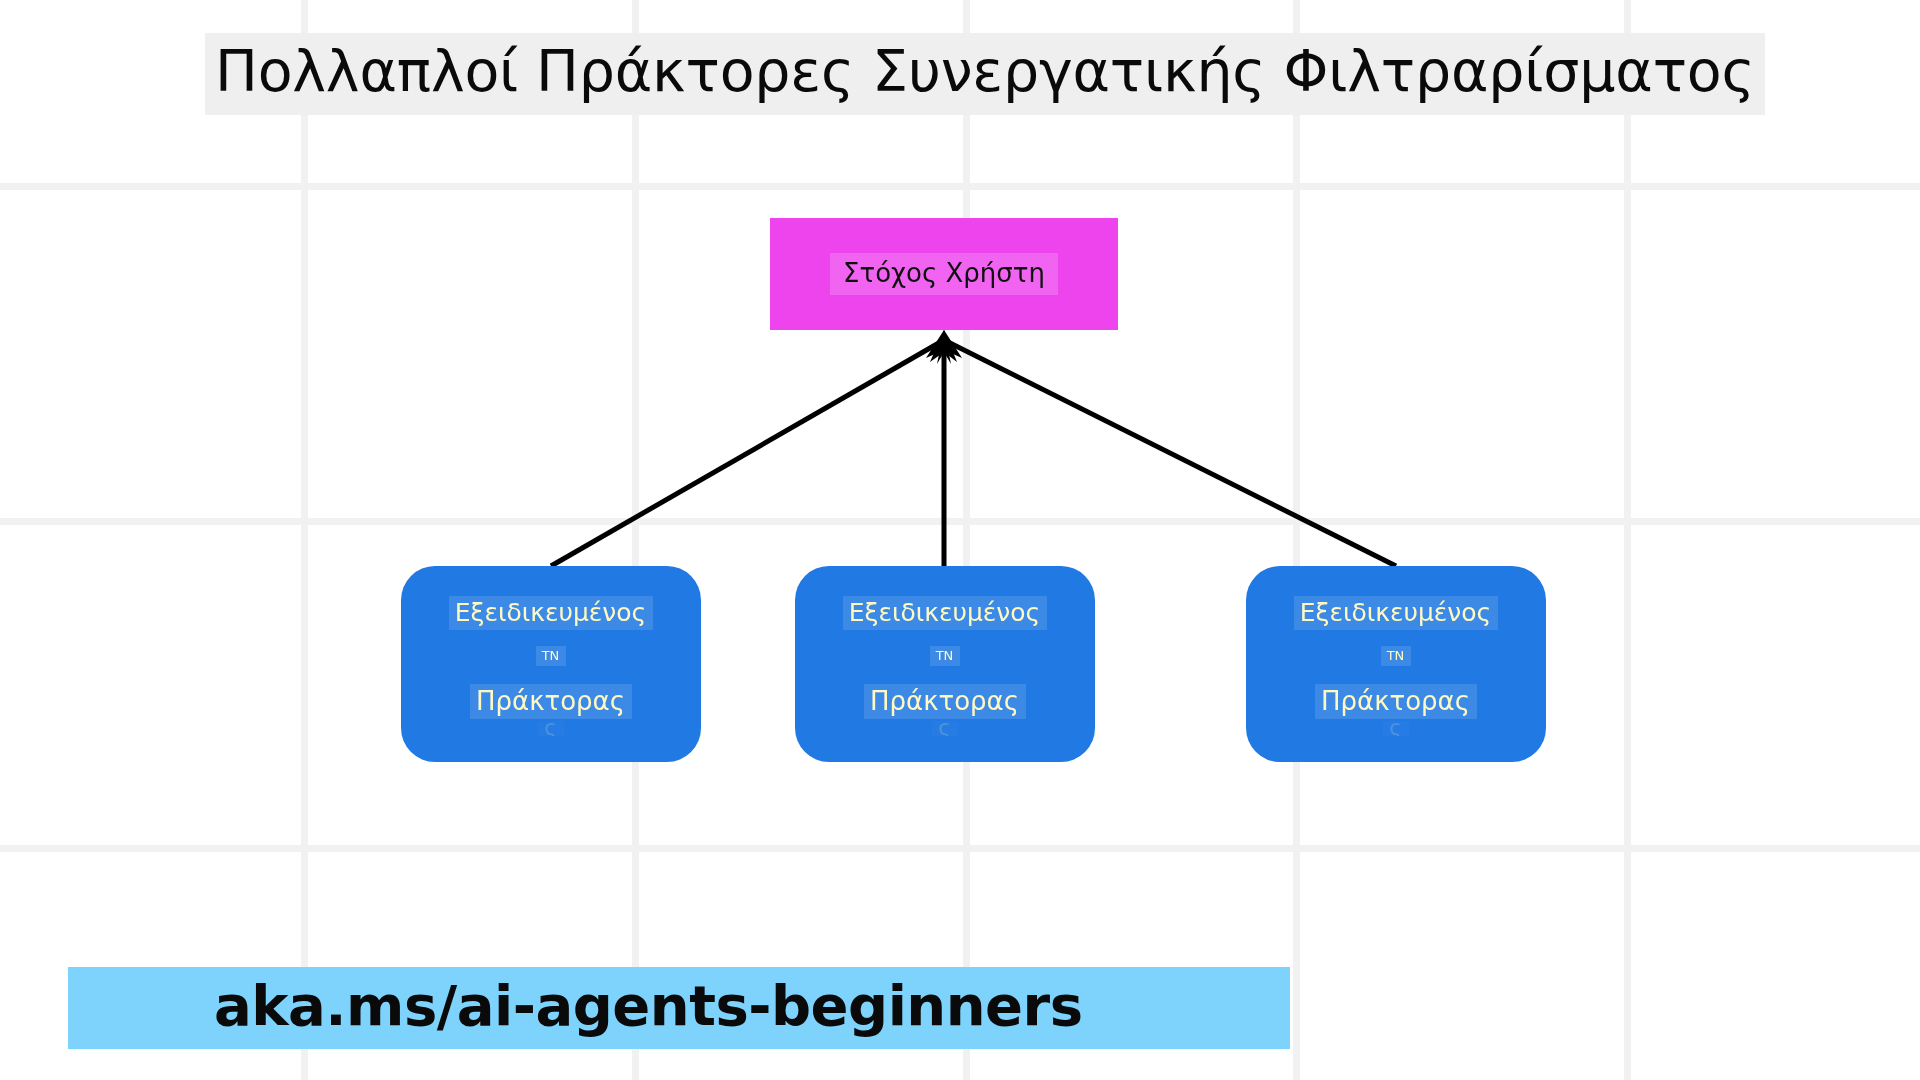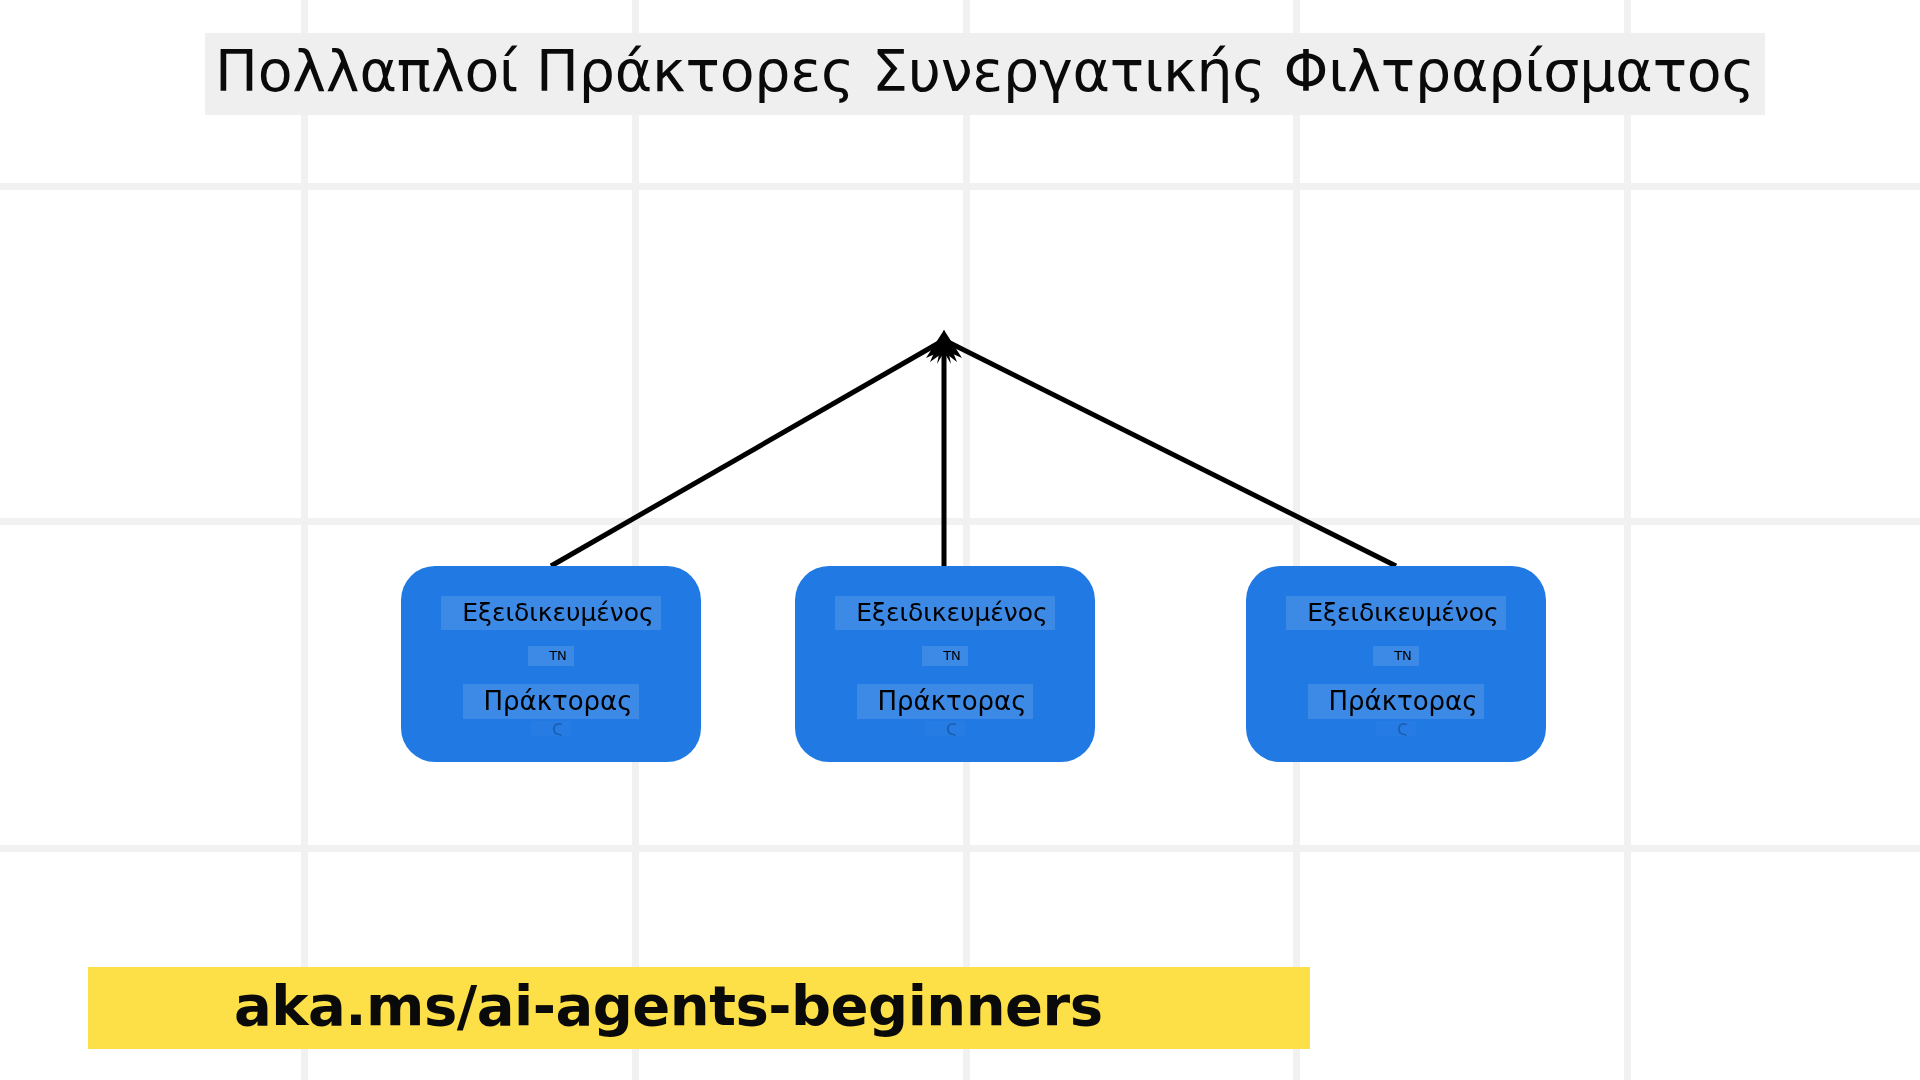--- a/index.html
+++ b/index.html
@@ -58,23 +58,23 @@
     font-size: 57px;
     line-height: 1.15;
     color: #0a0a0a;
     font-weight: 400;
     letter-spacing: -0.2px;
   }
 
   
   .url-band {
     position: absolute;
-    left: 88px;
+    left: 68px;
     top: 967px;
-    background: #fde047;
+    background: #7dd3fc;
     padding: 8px 14px 12px 14px;
     white-space: nowrap;
     width: 1222px;
     box-sizing: border-box;
   }
   .url-text {
     font-size: 56px;
     line-height: 1.1;
     color: #0a0a0a;
     font-weight: 600;
@@ -112,23 +112,23 @@
     display: flex;
     flex-direction: column;
     align-items: center;
     justify-content: flex-start;
     padding-top: 30px;
     box-sizing: border-box;
     overflow: hidden;
   }
   .agent-line {
     background: rgba(255, 255, 255, 0.13);
-    color: #000000;
-    white-space: nowrap;
-    padding: 2px 7px 3px 21px;
+    color: #fef9c3;
+    white-space: nowrap;
+    padding: 2px 7px 3px 6px;
   }
   .agent-line.l1 { font-size: 25px; margin-bottom: 16px; }
   .agent-line.l2 { font-size: 13px; margin-bottom: 18px; }
   .agent-line.l3 { font-size: 26px; margin-bottom: 2px; }
   .agent-line.l4 {
     font-size: 21px;
     opacity: 0.20;
     height: 10px;
     overflow: hidden;
     line-height: 10px;
@@ -160,20 +160,23 @@
       <polygon points="944,330 926,358 944,350 962,358"></polygon>
       <polygon points="944,330 930,362 944,352 951,364"></polygon>
       <polygon points="944,330 957,362 944,352 937,364"></polygon>
     </g>
   </svg>
 
   <div class="title-band">
     <div class="title-text">Πολλαπλοί Πράκτορες Συνεργατικής Φιλτραρίσματος</div>
   </div>
 
+  <div class="goal-node">
+    <span class="goal-label">Στόχος Χρήστη</span>
+  </div>
 
   <div class="agent-node" style="left:401px; top:566px;">
     <span class="agent-line l1">Εξειδικευμένος</span>
     <span class="agent-line l2">TN</span>
     <span class="agent-line l3">Πράκτορας</span>
     <span class="agent-line l4">ς</span>
   </div>
 
   <div class="agent-node" style="left:795px; top:566px;">
     <span class="agent-line l1">Εξειδικευμένος</span>

